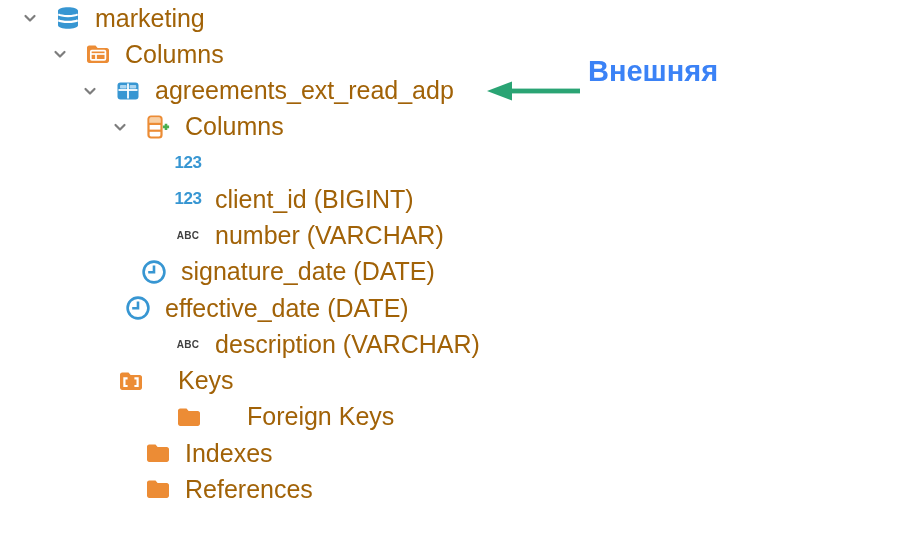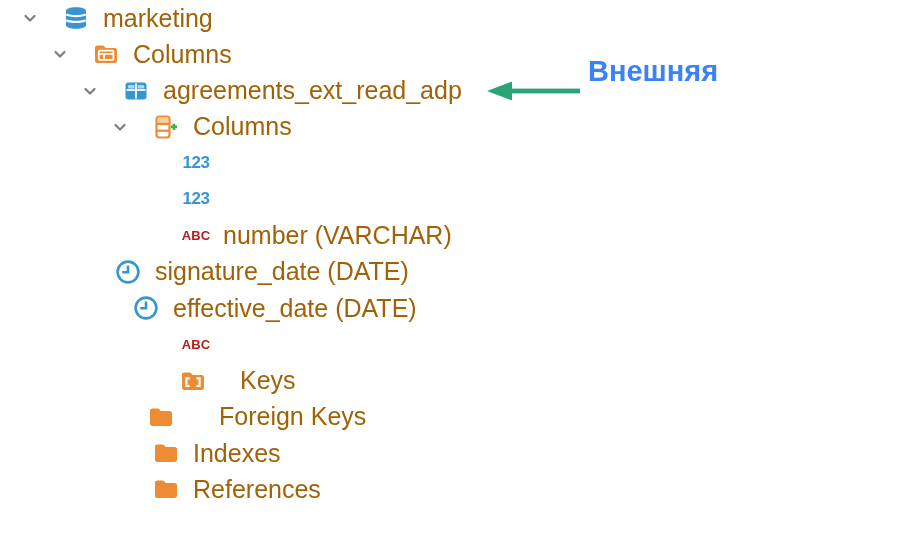--- a/index.html
+++ b/index.html
@@ -10,25 +10,25 @@
   }
   .tree{position:absolute;left:0;top:0;width:907px;}
   .row{
     display:flex;align-items:center;height:36.25px;box-sizing:border-box;
     white-space:nowrap;
   }
   .chevron{
     width:24px;height:24px;flex:0 0 24px;display:flex;align-items:center;justify-content:center;
   }
   .icon{
-    width:28px;height:28px;flex:0 0 28px;margin-left:20px;
+    width:28px;height:28px;flex:0 0 28px;margin-left:12px;
     display:flex;align-items:center;justify-content:center;
   }
   .glyph-num{font-weight:bold;font-size:17px;color:#3796d2;letter-spacing:-0.5px;}
-  .glyph-abc{font-weight:bold;font-size:13px;color:#b91c1c;letter-spacing:0.2px;}
+  .glyph-abc{font-weight:bold;font-size:10px;color:#404040;letter-spacing:0.2px;}
   .label{
     margin-left:13px;font-size:25px;color:#a16207;
   }
   .annotation-arrow{position:absolute;left:484px;top:77px;}
   .annotation-text{
     position:absolute;left:588px;top:52px;
     color:#3b82f6;font-weight:bold;font-size:29px;line-height:38px;
   }
 </style>
 </head>
@@ -112,33 +112,34 @@
     </div>
     <div class="row" style="padding-left: 138px;">
       <span class="chevron" style="visibility: hidden;">
         <svg width="24" height="24" viewBox="0 0 24 24">
           <path d="M7.5 10 L12 14.5 L16.5 10" stroke="#7d7d7d" stroke-width="2.2" fill="none" stroke-linecap="round" stroke-linejoin="round"></path>
         </svg>
       </span>
       <span class="icon">
         <span class="glyph-num">123</span>
       </span>
+      <span class="label">client_id (BIGINT)</span>
     </div>
     <div class="row" style="padding-left: 138px;">
       <span class="chevron" style="visibility: hidden;">
         <svg width="24" height="24" viewBox="0 0 24 24">
           <path d="M7.5 10 L12 14.5 L16.5 10" stroke="#7d7d7d" stroke-width="2.2" fill="none" stroke-linecap="round" stroke-linejoin="round"></path>
         </svg>
       </span>
       <span class="icon">
         <span class="glyph-abc">ABC</span>
       </span>
       <span class="label">number (VARCHAR)</span>
     </div>
-    <div class="row" style="padding-left: 70px;">
+    <div class="row" style="padding-left: 104px;">
       <span class="chevron" style="visibility: hidden;">
         <svg width="24" height="24" viewBox="0 0 24 24">
           <path d="M7.5 10 L12 14.5 L16.5 10" stroke="#7d7d7d" stroke-width="2.2" fill="none" stroke-linecap="round" stroke-linejoin="round"></path>
         </svg>
       </span>
       <span class="icon">
         <svg width="28" height="28" viewBox="0 0 28 28">
           <circle cx="14" cy="14" r="10.4" fill="none" stroke="#3796d2" stroke-width="2.6"></circle>
           <path d="M14 7.6 L14 14.2 L8.2 14.2" fill="none" stroke="#3796d2" stroke-width="2.6"></path>
         </svg>
@@ -161,36 +162,37 @@
     </div>
     <div class="row" style="padding-left: 138px;">
       <span class="chevron" style="visibility: hidden;">
         <svg width="24" height="24" viewBox="0 0 24 24">
           <path d="M7.5 10 L12 14.5 L16.5 10" stroke="#7d7d7d" stroke-width="2.2" fill="none" stroke-linecap="round" stroke-linejoin="round"></path>
         </svg>
       </span>
       <span class="icon">
         <span class="glyph-abc">ABC</span>
       </span>
-    </div>
-    <div class="row" style="padding-left: 115px; gap: 20px;">
+      <span class="label">description (VARCHAR)</span>
+    </div>
+    <div class="row" style="padding-left: 61px; gap: 20px;">
       <span class="chevron" style="visibility: hidden;">
         <svg width="24" height="24" viewBox="0 0 24 24">
           <path d="M7.5 10 L12 14.5 L16.5 10" stroke="#7d7d7d" stroke-width="2.2" fill="none" stroke-linecap="round" stroke-linejoin="round"></path>
         </svg>
       </span>
       <span class="icon">
         <svg width="28" height="28" viewBox="0 0 28 28">
           <path fill="#ec8c35" d="M3 7.6c0-1.2 1-2.2 2.2-2.2h6.3l2.1 2.6h9.2c1.2 0 2.2 1 2.2 2.2v10.6c0 1.2-1 2.2-2.2 2.2H5.2c-1.2 0-2.2-1-2.2-2.2z"></path>
           <path d="M10.6 11.3 H7.4 V19 h3.2 M17.4 11.3 h3.2 V19 h-3.2" stroke="#fff" stroke-width="2.2" fill="none"></path>
         </svg>
       </span>
       <span class="label">Keys</span>
     </div>
-    <div class="row" style="padding-left: 72px; gap: 31px;">
+    <div class="row" style="padding-left: 108px; gap: 31px;">
       <span class="chevron" style="visibility: hidden;">
         <svg width="24" height="24" viewBox="0 0 24 24">
           <path d="M7.5 10 L12 14.5 L16.5 10" stroke="#7d7d7d" stroke-width="2.2" fill="none" stroke-linecap="round" stroke-linejoin="round"></path>
         </svg>
       </span>
       <span class="icon">
         <svg width="28" height="28" viewBox="0 0 28 28">
           <path fill="#ec8c35" d="M3 7.6c0-1.2 1-2.2 2.2-2.2h6.3l2.1 2.6h9.2c1.2 0 2.2 1 2.2 2.2v10.6c0 1.2-1 2.2-2.2 2.2H5.2c-1.2 0-2.2-1-2.2-2.2z"></path>
         </svg>
       </span>

